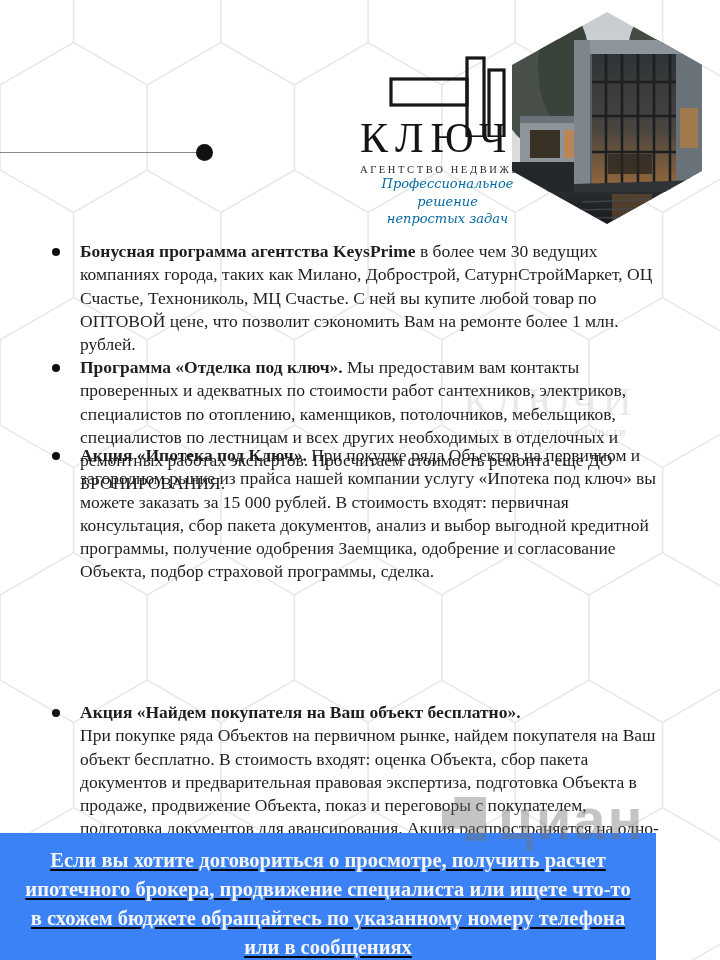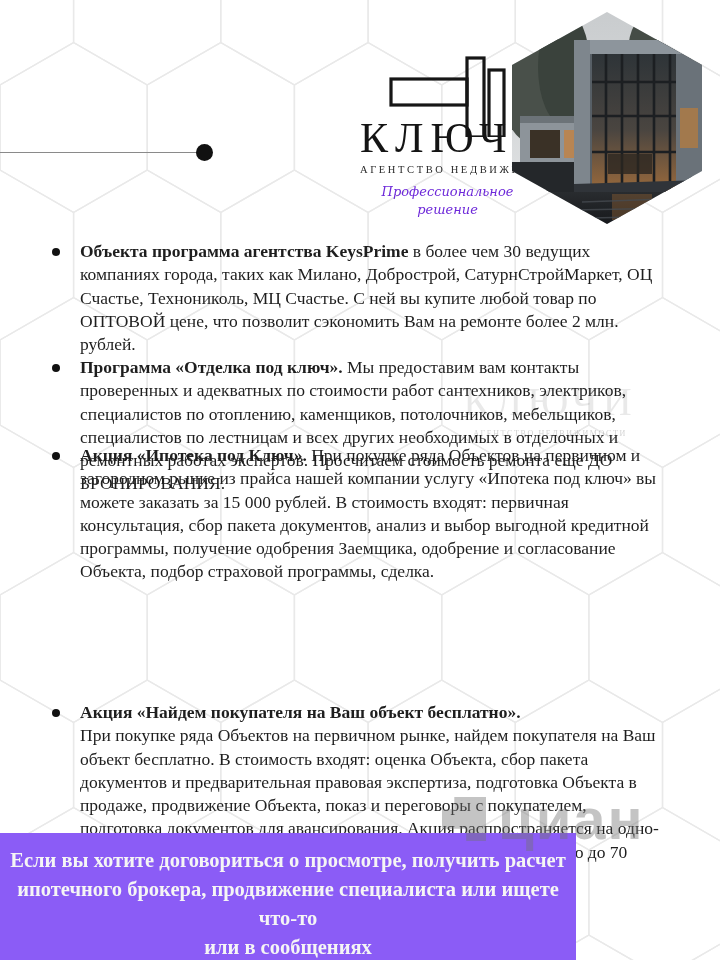--- a/index.html
+++ b/index.html
@@ -14,21 +14,21 @@
 
   
   .decor-line { position:absolute; left:0; top:152px; width:200px; height:1px; background:#8a8a8a; z-index:2; }
   .decor-dot { position:absolute; left:196px; top:144px; width:17px; height:17px; border-radius:50%; background:#111; z-index:2; }
 
   
   .logo-block { position:absolute; left:360px; top:55px; width:175px; text-align:center; z-index:2; color:#161616; }
   .logo-key-icon { display:block; margin:0 auto; }
   .logo-name { font-size:42px; letter-spacing:7px; line-height:1; margin-top:-20px; color:#141414; }
   .logo-sub { font-size:10.5px; letter-spacing:2.6px; margin-top:5px; color:#2a2a2a; white-space:nowrap; }
-  .logo-tagline { font-style:italic; font-size:13px; line-height:1.35; margin-top:8px; color:#6d28d9; font-family:"DejaVu Serif", serif; }
+  .logo-tagline { font-style:italic; font-size:13px; line-height:1.35; color:#0369a1; font-family:"DejaVu Serif", serif; }
 
   
   .photo-hex { position:absolute; left:512px; top:12px; width:190px; height:212px; z-index:2; }
 
   
   .logo-watermark { position:absolute; left:455px; top:378px; width:190px; text-align:center; z-index:1; pointer-events:none; }
   .logo-watermark .wm-name { font-size:40px; letter-spacing:5px; color:rgba(40,40,40,0.10); }
   .logo-watermark .wm-sub { font-size:8px; letter-spacing:1.6px; color:rgba(40,40,40,0.22); margin-top:4px; }
 
   
@@ -42,21 +42,21 @@
   .cian-watermark { position:absolute; left:442px; top:790px; z-index:6; pointer-events:none; }
   .cian-row { display:flex; align-items:center; gap:12px; }
   .cian-mark { width:44px; height:44px; background:rgba(115,115,115,0.42);
                clip-path:polygon(0 28%,28% 28%,28% 0,100% 0,100% 100%,55% 100%,55% 72%,0 72%); }
   .cian-text { font-family:"Liberation Sans", sans-serif; font-weight:bold; font-size:58px; line-height:1;
                color:rgba(115,115,115,0.42); letter-spacing:2px; }
   .cian-id { font-family:"Liberation Sans", sans-serif; font-weight:bold; font-size:27px;
              color:rgba(128,128,128,0.38); letter-spacing:2px; margin:2px 0 0 112px; }
 
   
-  .footer-bar { position:absolute; left:0; top:833px; width:576px; height:127px; background:#8b5cf6; z-index:4; }
+  .footer-bar { position:absolute; left:0; top:833px; width:656px; height:127px; background:#3b82f6; z-index:4;text-decoration:underline; }
   .footer-message { padding-top:13px; text-align:center; color:#f5f5f5; font-weight:bold;
                     font-size:20.5px; line-height:29px; }
 </style>
 </head>
 <body>
 
 <div class="page">
 
   <svg id="hexgrid" xmlns="http://www.w3.org/2000/svg">
       <polygon points="-73.6,-212.5 0.0,-170.0 0.0,-85.0 -73.6,-42.5 -147.2,-85.0 -147.2,-170.0"></polygon>
@@ -155,20 +155,21 @@
   <div class="logo-block">
     <svg class="logo-key-icon" width="120" height="82" viewBox="0 0 120 82">
       <rect x="3" y="24" width="76" height="26" fill="none" stroke="#161616" stroke-width="3.2"></rect>
       <rect x="79" y="3" width="17" height="79" fill="none" stroke="#161616" stroke-width="3.2"></rect>
       <rect x="101" y="15" width="15" height="67" fill="none" stroke="#161616" stroke-width="3.2"></rect>
     </svg>
     <div class="logo-name">КЛЮЧИ</div>
     <div class="logo-sub">АГЕНТСТВО НЕДВИЖИМОСТИ</div>
     <div class="logo-tagline">
       <div>Профессиональное решение</div>
+      <div>непростых задач</div>
     </div>
   </div>
 
   <svg class="photo-hex" viewBox="0 0 190 212" xmlns="http://www.w3.org/2000/svg">
     <defs>
       <clipPath id="hexclip">
         <polygon points="95,0 190,53 190,159 95,212 0,159 0,53"></polygon>
       </clipPath>
       <linearGradient id="sky" x1="0" y1="0" x2="0" y2="1">
         <stop offset="0" stop-color="#c9ccce"></stop>
@@ -230,21 +231,21 @@
   </svg>
 
   <div class="logo-watermark">
     <div class="wm-name">КЛЮЧИ</div>
     <div class="wm-sub">АГЕНТСТВО НЕДВИЖИМОСТИ</div>
   </div>
 
   <div class="bullet-list">
       <div class="bullet-item" style="top: 240px;">
         <span class="dot"></span>
-        <div class="bullet-text"><span class="bold">Объекта программа агентства KeysPrime</span><span> в более чем 30 ведущих компаниях города, таких как Милано, Добрострой, СатурнСтройМаркет, ОЦ Счастье, Технониколь, МЦ Счастье. С ней вы купите любой товар по ОПТОВОЙ цене, что позволит сэкономить Вам на ремонте более 2 млн. рублей.</span></div>
+        <div class="bullet-text"><span class="bold">Бонусная программа агентства KeysPrime</span><span> в более чем 30 ведущих компаниях города, таких как Милано, Добрострой, СатурнСтройМаркет, ОЦ Счастье, Технониколь, МЦ Счастье. С ней вы купите любой товар по ОПТОВОЙ цене, что позволит сэкономить Вам на ремонте более 1 млн. рублей.</span></div>
       </div>
       <div class="bullet-item" style="top: 356px;">
         <span class="dot"></span>
         <div class="bullet-text"><span class="bold">Программа «Отделка под ключ».</span><span> Мы предоставим вам контакты проверенных и адекватных по стоимости работ сантехников, электриков, специалистов по отоплению, каменщиков, потолочников, мебельщиков, специалистов по лестницам и всех других необходимых в отделочных и ремонтных работах экспертов. Просчитаем стоимость ремонта еще ДО БРОНИРОВАНИЯ.</span></div>
       </div>
       <div class="bullet-item" style="top: 444px;">
         <span class="dot"></span>
         <div class="bullet-text"><span class="bold">Акция «Ипотека под Ключ».</span><span> При покупке ряда Объектов на первичном и загородном рынке из прайса нашей компании услугу «Ипотека под ключ» вы можете заказать за 15 000 рублей. В стоимость входят: первичная консультация, сбор пакета документов, анализ и выбор выгодной кредитной программы, получение одобрения Заемщика, одобрение и согласование Объекта, подбор страховой программы, сделка.</span></div>
       </div>
       <div class="bullet-item" style="top: 701px;">
@@ -257,17 +258,18 @@
     <div class="cian-row">
       <div class="cian-mark"></div>
       <div class="cian-text">циан</div>
     </div>
   </div>
 
   <div class="footer-bar">
     <div class="footer-message">
         <div>Если вы хотите договориться о просмотре, получить расчет</div>
         <div>ипотечного брокера, продвижение специалиста или ищете что-то</div>
+        <div>в схожем бюджете обращайтесь по указанному номеру телефона</div>
         <div>или в сообщениях</div>
       </div>
   </div>
 
 </div>
 
 </body></html>

